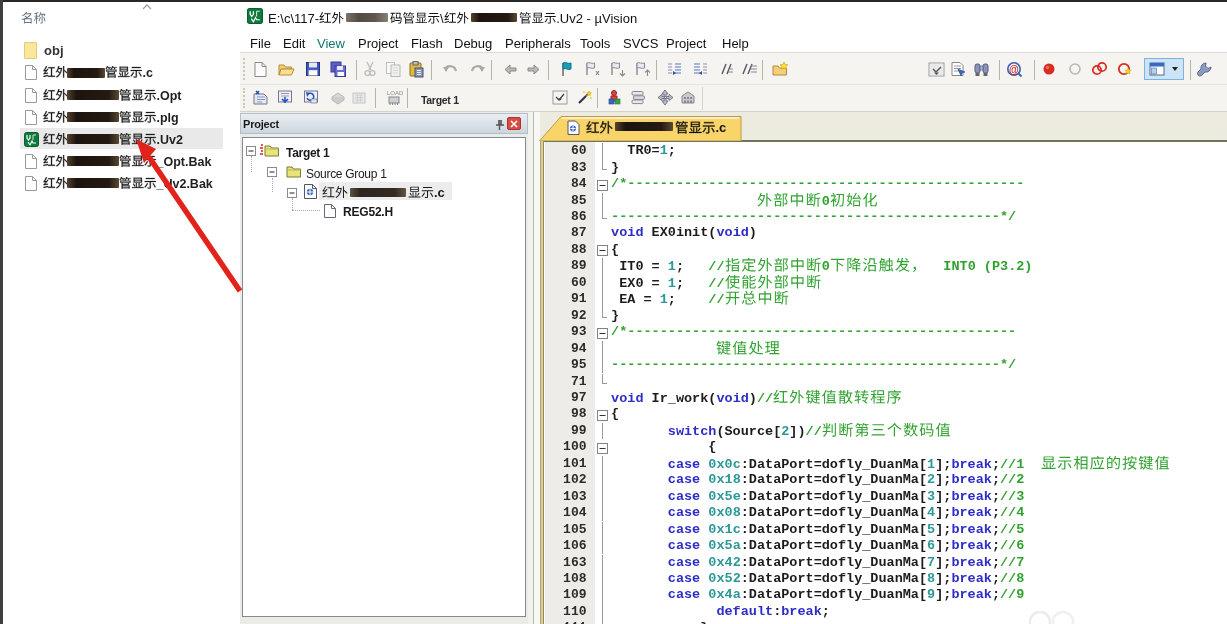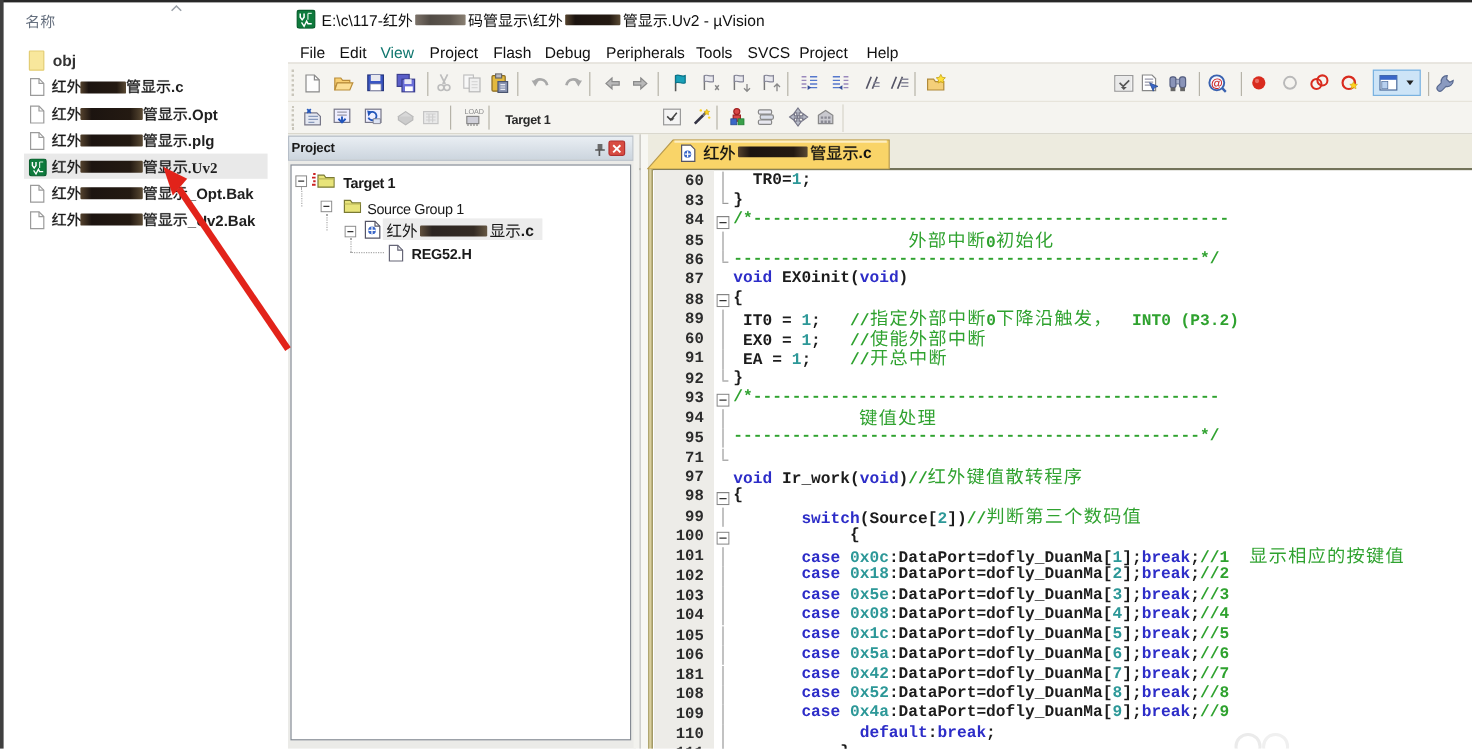--- a/index.html
+++ b/index.html
@@ -132,21 +132,21 @@
       <g transform="translate(0,10.62) scale(0.01250,-0.01250)" fill="#1a1a1a" stroke="#1a1a1a" stroke-width="22">
         <use href="#u7ea2" x="0"></use>
         <use href="#u5916" x="1000"></use>
       </g>
     </svg><span class="bar" style="width:52px;height:10px;margin:0 0 0 -1px;vertical-align:-0.5px"></span><svg class="k" style="vertical-align:-1.88px" width="37.5" height="12.5">
       <g transform="translate(0,10.62) scale(0.01250,-0.01250)" fill="#1a1a1a" stroke="#1a1a1a" stroke-width="22">
         <use href="#u7ba1" x="0"></use>
         <use href="#u663e" x="1000"></use>
         <use href="#u793a" x="2000"></use>
       </g>
-    </svg><span style="font-family:Liberation Serif, serif;font-size:12.5px;font-weight:bold;color:#1f1f1f">.Uv2</span></div>
+    </svg><span style="font-family:Liberation Sans, sans-serif;font-size:12.5px;font-weight:bold;color:#1f1f1f">.Uv2</span></div>
 <svg class="a" style="left:24px;top:152.5px" width="14" height="17">
     <path d="M1.5 1.5 h7 l4 4 v10 h-11 z" fill="#fff" stroke="#9b9b9b" stroke-width="1"></path>
     <path d="M8.5 1.5 v4 h4" fill="none" stroke="#9b9b9b" stroke-width="1"></path>
   </svg>
 <div class="a" style="left:43px;top:154.5px;font-size:12.5px;color:#1a1a1a"><svg class="k" style="vertical-align:-1.88px" width="25.0" height="12.5">
       <g transform="translate(0,10.62) scale(0.01250,-0.01250)" fill="#1a1a1a" stroke="#1a1a1a" stroke-width="22">
         <use href="#u7ea2" x="0"></use>
         <use href="#u5916" x="1000"></use>
       </g>
     </svg><span class="bar" style="width:52px;height:10px;margin:0 0 0 -1px;vertical-align:-0.5px"></span><svg class="k" style="vertical-align:-1.88px" width="37.5" height="12.5">
@@ -659,21 +659,21 @@
 <div class="ln" style="left:538.5px;top:472.2px">102</div>
 <div class="cl mono" style="top:472.2px">        <span class="kw">case</span><span class="pl"> </span><span class="num">0x18</span><span class="pl">:DataPort=dofly_DuanMa[</span><span class="num">2</span><span class="pl">];</span><span class="kw">break</span><span class="pl">;</span><span class="cm">//2</span></div>
 <div class="ln" style="left:538.5px;top:488.6px">103</div>
 <div class="cl mono" style="top:488.6px">        <span class="kw">case</span><span class="pl"> </span><span class="num">0x5e</span><span class="pl">:DataPort=dofly_DuanMa[</span><span class="num">3</span><span class="pl">];</span><span class="kw">break</span><span class="pl">;</span><span class="cm">//3</span></div>
 <div class="ln" style="left:538.5px;top:505.1px">104</div>
 <div class="cl mono" style="top:505.1px">        <span class="kw">case</span><span class="pl"> </span><span class="num">0x08</span><span class="pl">:DataPort=dofly_DuanMa[</span><span class="num">4</span><span class="pl">];</span><span class="kw">break</span><span class="pl">;</span><span class="cm">//4</span></div>
 <div class="ln" style="left:538.5px;top:521.5px">105</div>
 <div class="cl mono" style="top:521.5px">        <span class="kw">case</span><span class="pl"> </span><span class="num">0x1c</span><span class="pl">:DataPort=dofly_DuanMa[</span><span class="num">5</span><span class="pl">];</span><span class="kw">break</span><span class="pl">;</span><span class="cm">//5</span></div>
 <div class="ln" style="left:538.5px;top:538.0px">106</div>
 <div class="cl mono" style="top:538.0px">        <span class="kw">case</span><span class="pl"> </span><span class="num">0x5a</span><span class="pl">:DataPort=dofly_DuanMa[</span><span class="num">6</span><span class="pl">];</span><span class="kw">break</span><span class="pl">;</span><span class="cm">//6</span></div>
-<div class="ln" style="left:538.5px;top:554.5px">181</div>
+<div class="ln" style="left:538.5px;top:554.5px">163</div>
 <div class="cl mono" style="top:554.5px">        <span class="kw">case</span><span class="pl"> </span><span class="num">0x42</span><span class="pl">:DataPort=dofly_DuanMa[</span><span class="num">7</span><span class="pl">];</span><span class="kw">break</span><span class="pl">;</span><span class="cm">//7</span></div>
 <div class="ln" style="left:538.5px;top:570.9px">108</div>
 <div class="cl mono" style="top:570.9px">        <span class="kw">case</span><span class="pl"> </span><span class="num">0x52</span><span class="pl">:DataPort=dofly_DuanMa[</span><span class="num">8</span><span class="pl">];</span><span class="kw">break</span><span class="pl">;</span><span class="cm">//8</span></div>
 <div class="ln" style="left:538.5px;top:587.3px">109</div>
 <div class="cl mono" style="top:587.3px">        <span class="kw">case</span><span class="pl"> </span><span class="num">0x4a</span><span class="pl">:DataPort=dofly_DuanMa[</span><span class="num">9</span><span class="pl">];</span><span class="kw">break</span><span class="pl">;</span><span class="cm">//9</span></div>
 <div class="ln" style="left:538.5px;top:603.8px">110</div>
 <div class="cl mono" style="top:603.8px">              <span class="kw">default</span><span class="pl">:</span><span class="kw">break</span><span class="pl">;</span></div>
 <div class="ln" style="left:538.5px;top:620.2px">111</div>
 <div class="cl mono" style="top:620.2px">            <span class="pl">}</span></div>
 <div class="a" style="left:601.5px;top:143.2px;width:1px;height:16.4px;background:#9a9a9a"></div>

